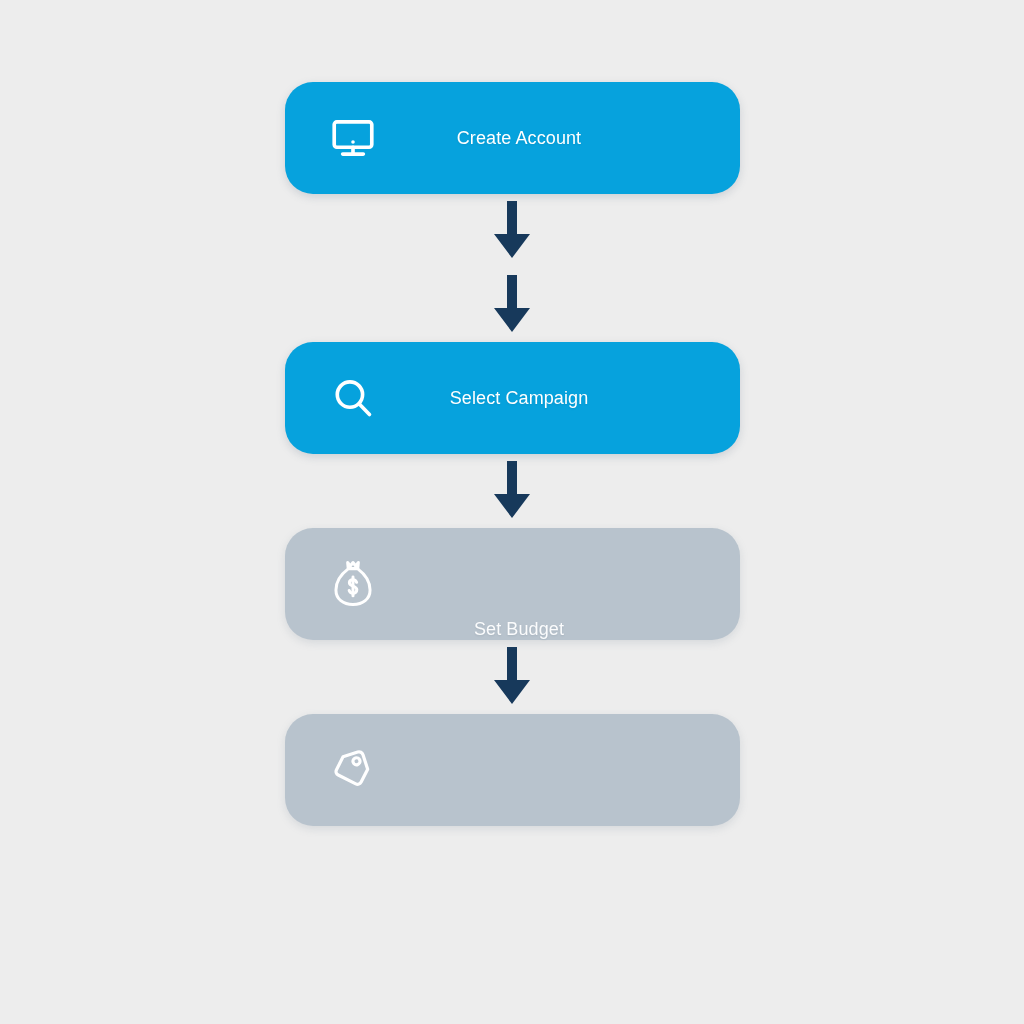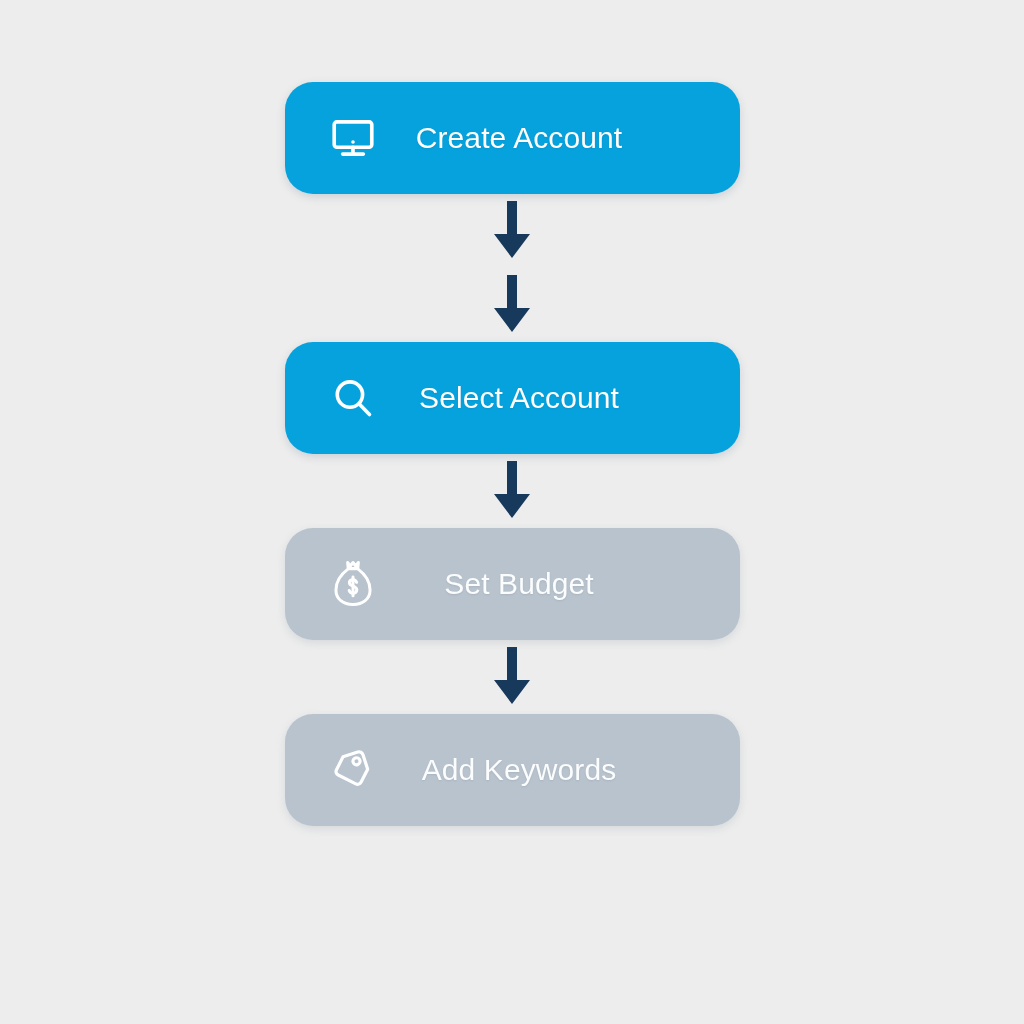--- a/index.html
+++ b/index.html
@@ -32,40 +32,41 @@
     align-items:center;
     flex-shrink:0;
   }
   .step.active {
     background:#06a2dd;
     box-shadow:0 3px 9px rgba(90,110,130,0.22);
   }
   .step.inactive {
     background:#b8c3cd;
     box-shadow:0 3px 9px rgba(120,135,150,0.20);
+    align-items:flex-end;
   }
 
   .step-icon {
     position:absolute;
     left:42px;
     top:50%;
     transform:translateY(-50%);
     width:52px; height:52px;
     display:flex;
     align-items:center;
     justify-content:center;
     color:#ffffff;
   }
   .step-icon svg { display:block; }
 
   .step-label {
     width:100%;
     text-align:center;
     color:#ffffff;
-    font-size:30px;
+    font-size:18px;
     font-weight:400;
     letter-spacing:0.1px;
     padding-left:14px;
     text-shadow:0 1px 2px rgba(40,60,80,0.10);
     white-space:nowrap;
   }
   .step.inactive .step-label { color:#fbfcfd; }
 
   
   .connector {
@@ -108,21 +109,21 @@
     </svg>
   </div>
 
   <div class="step active">
     <span class="step-icon">
       <svg width="46" height="46" viewBox="0 0 24 24" fill="none" stroke="currentColor" stroke-width="1.9" stroke-linecap="round">
         <circle cx="10.4" cy="10.2" r="6.6"></circle>
         <line x1="15.3" y1="15.1" x2="20.6" y2="20.6"></line>
       </svg>
     </span>
-    <span class="step-label">Select Account</span>
+    <span class="step-label">Select Campaign</span>
   </div>
 
   <div class="connector">
     <svg width="42" height="60" viewBox="0 0 42 60">
       <polygon points="16,0 26,0 26,33 39,33 21,57 3,33 16,33" fill="#17395b"></polygon>
     </svg>
   </div>
 
   <div class="step inactive">
     <span class="step-icon">
@@ -144,16 +145,15 @@
 
   <div class="step inactive">
     <span class="step-icon">
       <svg width="48" height="48" viewBox="0 0 24 24" fill="none" stroke="currentColor" stroke-width="1.6" stroke-linecap="round" stroke-linejoin="round">
         <g transform="rotate(-18 12 12)">
           <path d="M4.2 9.3 L9.3 4.2 L17.0 4.2 C18.2 4.2 19.1 5.1 19.1 6.3 L19.1 13.9 L14.0 19.0 C13.2 19.8 12.0 19.8 11.2 19.0 L4.2 12.1 C3.4 11.3 3.4 10.1 4.2 9.3 Z"></path>
           <circle cx="15.0" cy="8.4" r="1.75"></circle>
         </g>
       </svg>
     </span>
-    <span class="step-label">Add Keywords</span>
   </div>
 
 </div>
 
 </body></html>

